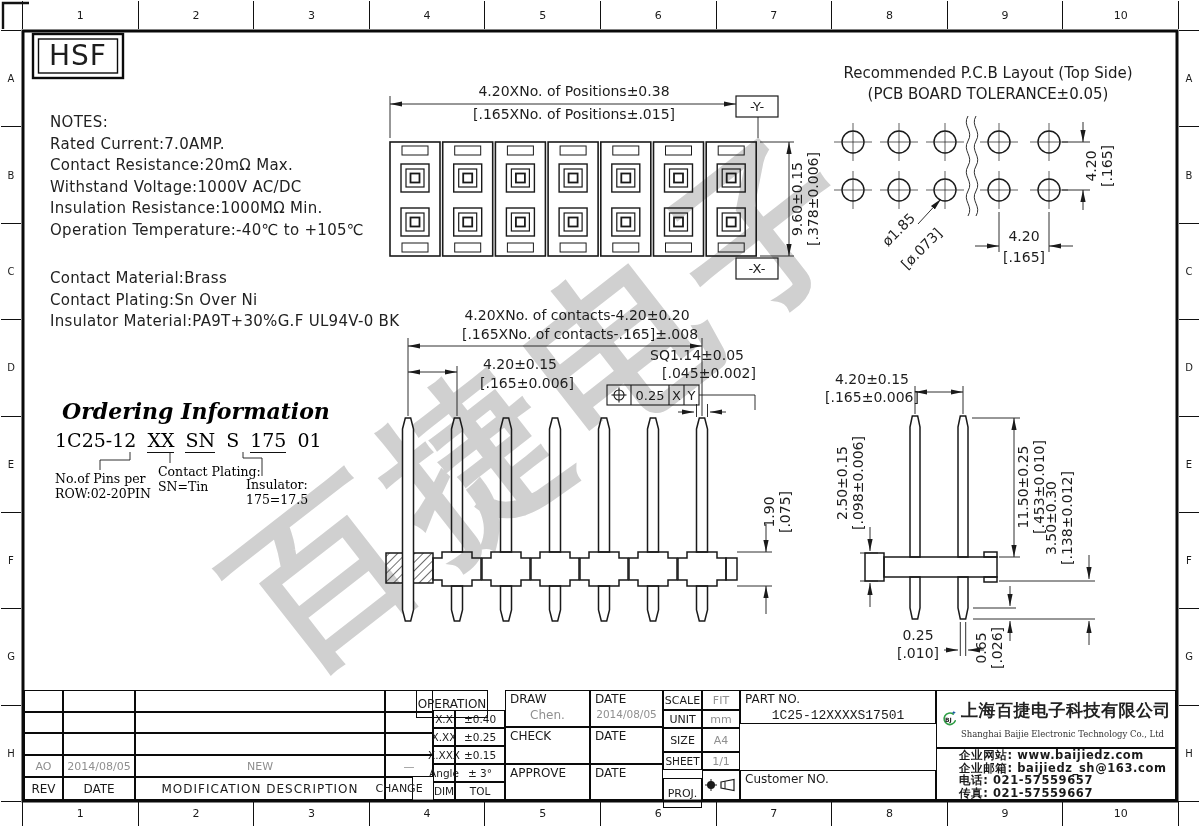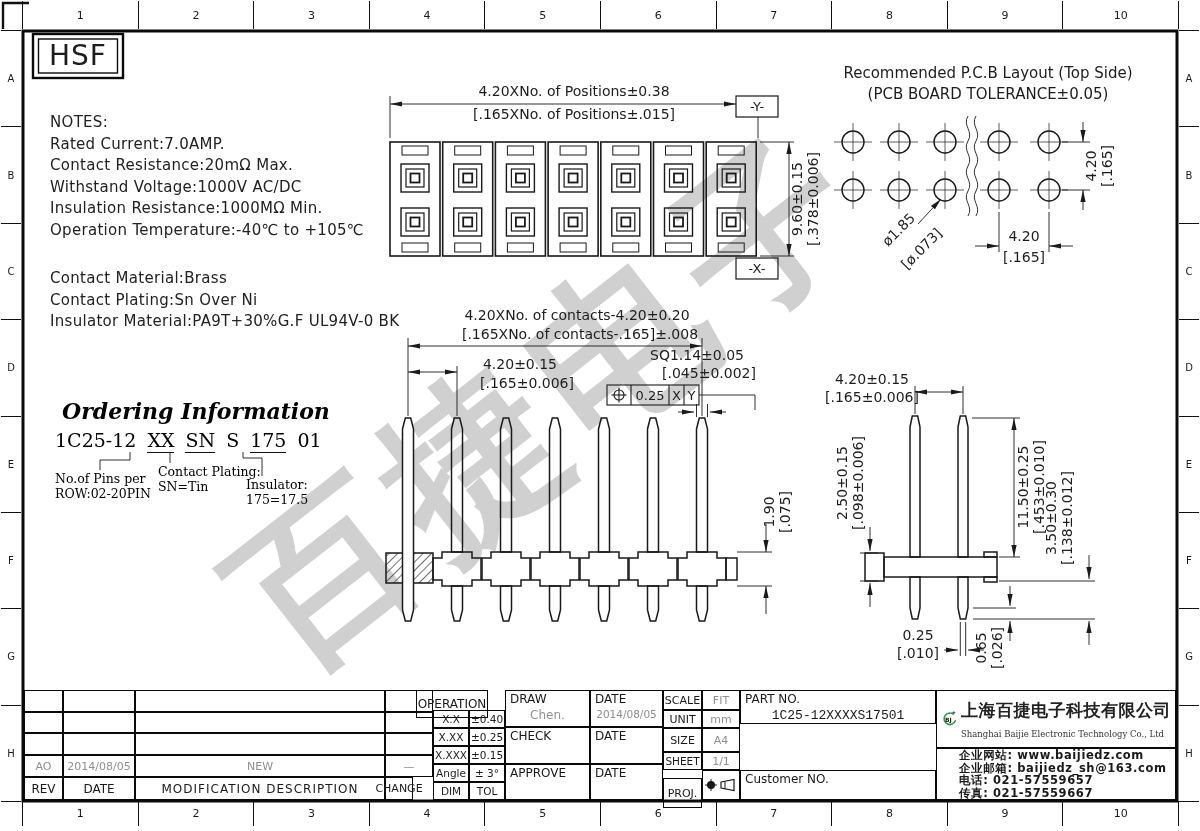--- a/index.html
+++ b/index.html
@@ -37,21 +37,21 @@
         align-items:center;justify-content:center;background:transparent}
   .tl{align-items:flex-start;justify-content:flex-start;padding:1px 4px}
   .col{flex-direction:column;align-items:stretch;justify-content:flex-start;padding:1px 4px}
   .col .lb{text-align:left}
   .col .vl{text-align:center;margin-top:2px}
   .mut{color:#8f8f8f}
   .op-rows{position:absolute;left:409px;top:20px;width:72px;height:90px;display:flex;flex-direction:column}
   .op-row{display:flex;height:18px}
   .oc{border:1px solid #0a0a0a;box-sizing:border-box;display:flex;align-items:center;
       justify-content:center;font-size:10.5px}
-  .oc.l{width:36px}.oc.v{flex:1}
+  .oc.l{width:22px}.oc.v{flex:1}
   .hdr{font-size:12px}
   .mono{font-family:"Liberation Mono","DejaVu Sans Mono",monospace}
   .comp-top{display:flex;align-items:center;justify-content:flex-start;padding:12px 4px}
   .comp-names{display:flex;flex-direction:column;margin-left:4px}
   .cn{font-size:17px;font-weight:700;color:#222;letter-spacing:.5px;white-space:nowrap}
   .en{font-size:8.5px;font-family:"DejaVu Serif",serif;color:#333;margin-top:7px;white-space:nowrap}
   .contacts{display:flex;flex-direction:column;justify-content:center;padding:2px 22px}
   .contacts div{font-size:11.5px;font-weight:700;line-height:12.5px;letter-spacing:.6px;white-space:nowrap}
   svg text{font-family:"DejaVu Sans",sans-serif;fill:#1d1d1d}
   .t{font-size:14px}.t13{font-size:13px}.t15{font-size:15px}

